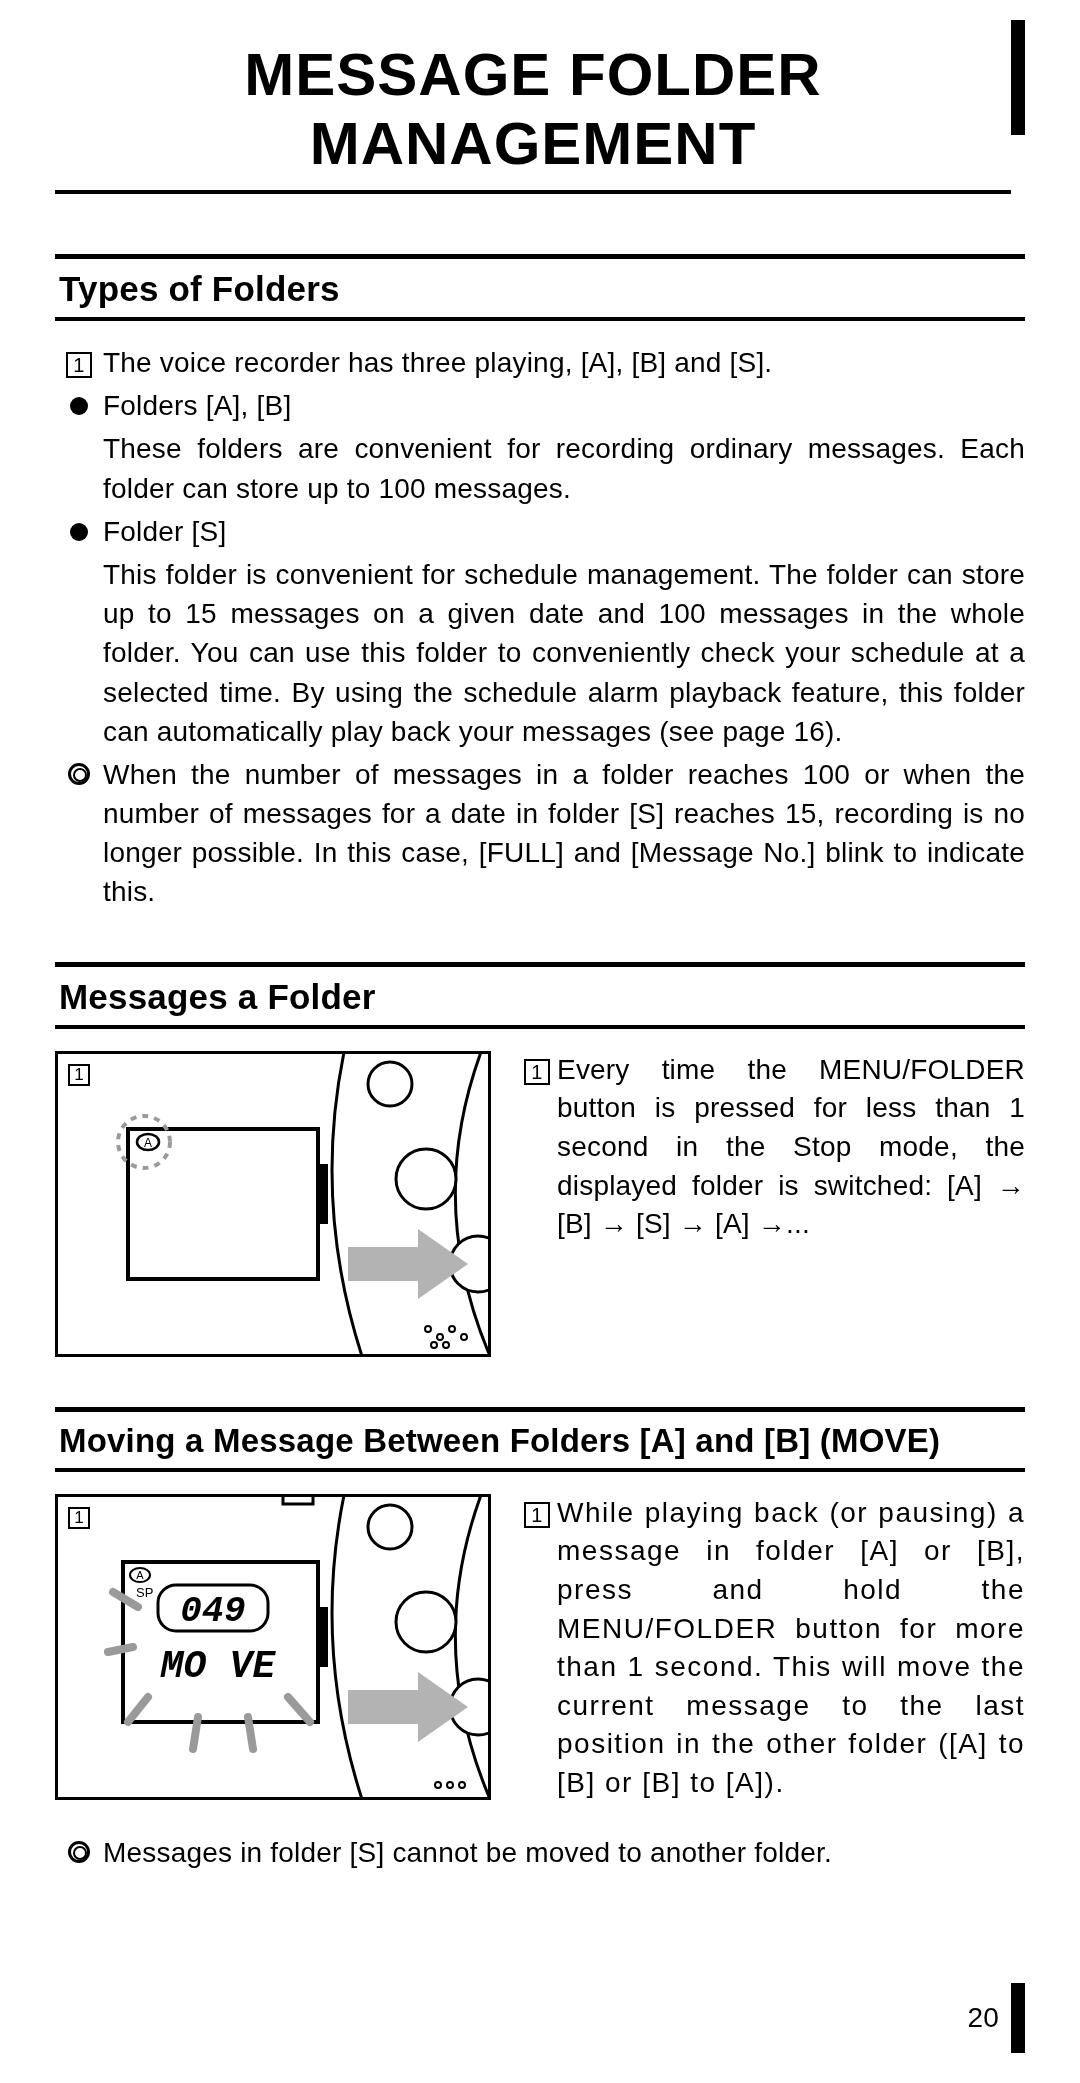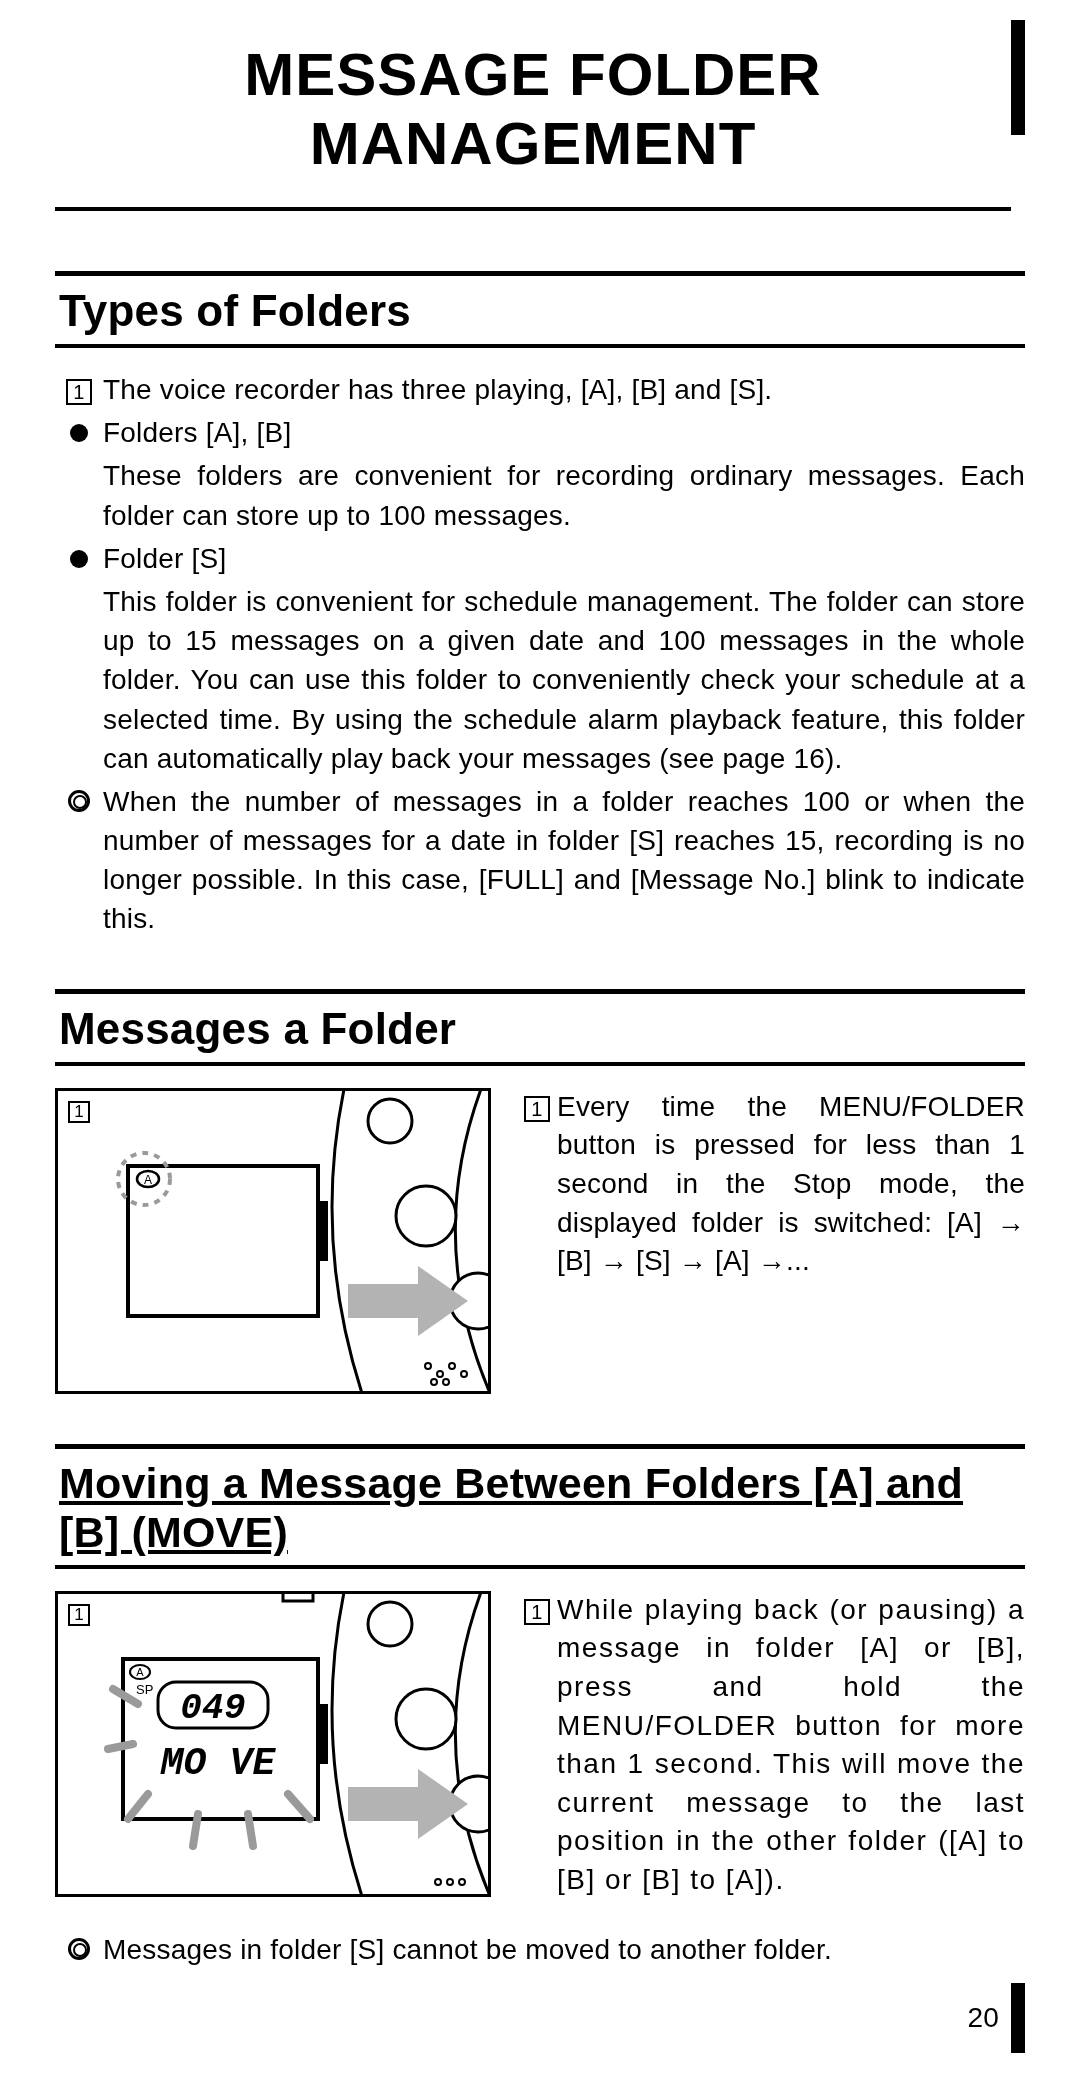--- a/index.html
+++ b/index.html
@@ -29,33 +29,33 @@
     height: 115px;
     background: #000;
   }
   .title {
     font-family: "Arial Narrow", Arial, sans-serif;
     font-stretch: condensed;
     font-weight: 900;
     font-size: 60px;
     letter-spacing: 1px;
     text-align: center;
-    padding-bottom: 29px;
+    padding-bottom: 12px;
     border-bottom: 4px solid #000;
     margin-right: 14px;
   }
   .section {
     margin-bottom: 50px;
   }
   .section-head {
     border-top: 5px solid #000;
     border-bottom: 4px solid #000;
     padding: 10px 4px 8px 4px;
     font-weight: 700;
-    font-size: 44px;
+    font-size: 35px;
     margin-bottom: 22px;
   }
   .body {
     font-size: 28px;
     line-height: 1.4;
   }
   .row {
     display: flex;
     margin-bottom: 4px;
   }
@@ -251,21 +251,21 @@
         <div class="row">
           <div class="marker" style="flex:0 0 40px;"><span class="marker-box">1</span></div>
           <div class="row-text" style="text-align:justify;">Every time the MENU/FOLDER button is pressed for less than 1 second in the Stop mode, the displayed folder is switched: [A] → [B] → [S] → [A] →...</div>
         </div>
       </div>
 
     </div>
   </div>
 
   <div class="section" style="margin-bottom:20px;">
-    <div class="section-head" style="font-size:43px;text-decoration:underline;">Moving a Message Between Folders [A] and [B]  (MOVE)</div>
+    <div class="section-head" style="font-size:33px;">Moving a Message Between Folders [A] and [B]  (MOVE)</div>
     <div class="cols">
 
       <div class="illus-box">
         <span class="step-box-small">1</span>
         <svg viewBox="0 0 430 300">
           <path d="M 290 -20 Q 250 150 310 320" stroke="#000" stroke-width="3" fill="none"></path>
           <path d="M 430 -20 Q 360 150 440 320" stroke="#000" stroke-width="3" fill="none"></path>
           <rect x="65" y="65" width="195" height="160" fill="#fff" stroke="#000" stroke-width="4"></rect>
           <rect x="260" y="110" width="10" height="60" fill="#000"></rect>
 

